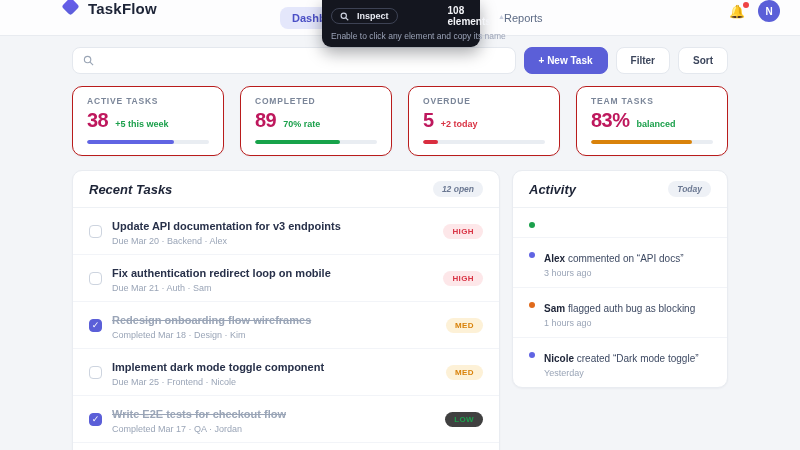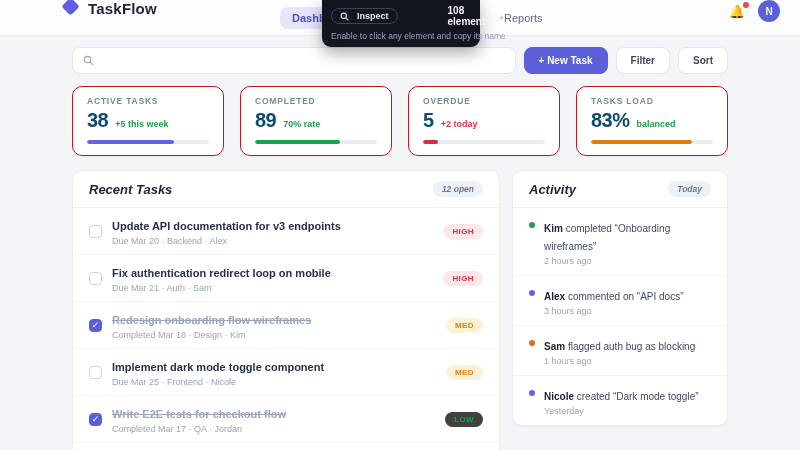--- a/index.html
+++ b/index.html
@@ -39,21 +39,21 @@
   .search input::placeholder { color:#9aa5b5; }
   .btn { height:27px; border-radius:8px; font-size:10px; font-weight:bold; padding:0 14px; cursor:pointer;
          border:1px solid #e4e8ee; background:#fff; color:#3c465c; font-family:inherit; }
   .btn.primary { background:#5b5fd8; border-color:#5b5fd8; color:#fff; }
 
   
   .stats { display:grid; grid-template-columns:repeat(4,1fr); gap:16px; margin:12px 72px 0; }
   .stat-card { background:#fff; border:1px solid #b91c1c; border-radius:10px; padding:9px 14px 11px; box-shadow:0 1px 2px rgba(20,30,60,.04); }
   .stat-label { font-size:8.5px; font-weight:bold; letter-spacing:.8px; color:#7b8699; }
   .stat-line { display:flex; align-items:baseline; gap:7px; margin-top:3px; }
-  .stat-value { font-size:20px; font-weight:bold; color:#0c4a6e; letter-spacing:-.5px; }
+  .stat-value { font-size:20px; font-weight:bold; color:#be185d; letter-spacing:-.5px; }
   .stat-sub { font-size:9px; font-weight:bold; }
   .stat-track { height:4px; background:#e9edf2; border-radius:99px; margin-top:8px; overflow:hidden; }
   .stat-fill { height:100%; border-radius:99px; }
 
   
   .panels { display:grid; grid-template-columns:428px 216px; gap:12px; margin:14px 72px 0; align-items:start; }
   .panel { background:#fff; border:1px solid #e9ecf1; border-radius:10px; box-shadow:0 1px 2px rgba(20,30,60,.04); overflow:hidden; }
   .panel-head { display:flex; align-items:center; justify-content:space-between; padding:10px 16px; border-bottom:1px solid #eef1f5;font-style:italic; }
   .panel-title { font-size:13px; font-weight:bold; color:#1d2437; }
   .pill { font-size:8.5px; font-weight:bold; color:#6b7892; background:#eef1f6; border-radius:999px; padding:3px 9px; }
@@ -145,21 +145,21 @@
       <div class="stat-label">OVERDUE</div>
       <div class="stat-line">
           <span class="stat-value">5</span>
           <span class="stat-sub" style="color: rgb(217, 52, 69);">+2 today</span>
         </div>
       <div class="stat-track">
           <div class="stat-fill" style="width: 12%; background: rgb(217, 45, 63);"></div>
         </div>
     </div>
     <div class="stat-card">
-      <div class="stat-label">TASKS LOAD</div>
+      <div class="stat-label">TEAM TASKS</div>
       <div class="stat-line">
           <span class="stat-value">83%</span>
           <span class="stat-sub" style="color: rgb(28, 160, 76);">balanced</span>
         </div>
       <div class="stat-track">
           <div class="stat-fill" style="width: 83%; background: rgb(217, 130, 10);"></div>
         </div>
     </div>
   </div>
 
@@ -205,21 +205,20 @@
     </div>
 
     <div class="panel">
       <div class="panel-head">
         <span class="panel-title">Activity</span>
         <span class="pill">Today</span>
       </div>
       <div>
         <div class="act-item">
           <span class="act-dot" style="background: rgb(28, 160, 76);"></span>
-          <span><span class="act-text"><b>Kim</b><span> completed “Onboarding wireframes”</span></span><div class="act-time">2 hours ago</div></span>
         </div>
         <div class="act-item">
           <span class="act-dot" style="background: rgb(96, 100, 227);"></span>
           <span><span class="act-text"><b>Alex</b><span> commented on “API docs”</span></span><div class="act-time">3 hours ago</div></span>
         </div>
         <div class="act-item">
           <span class="act-dot" style="background: rgb(224, 106, 27);"></span>
           <span><span class="act-text"><b>Sam</b><span> flagged auth bug as blocking</span></span><div class="act-time">1 hours ago</div></span>
         </div>
         <div class="act-item">

